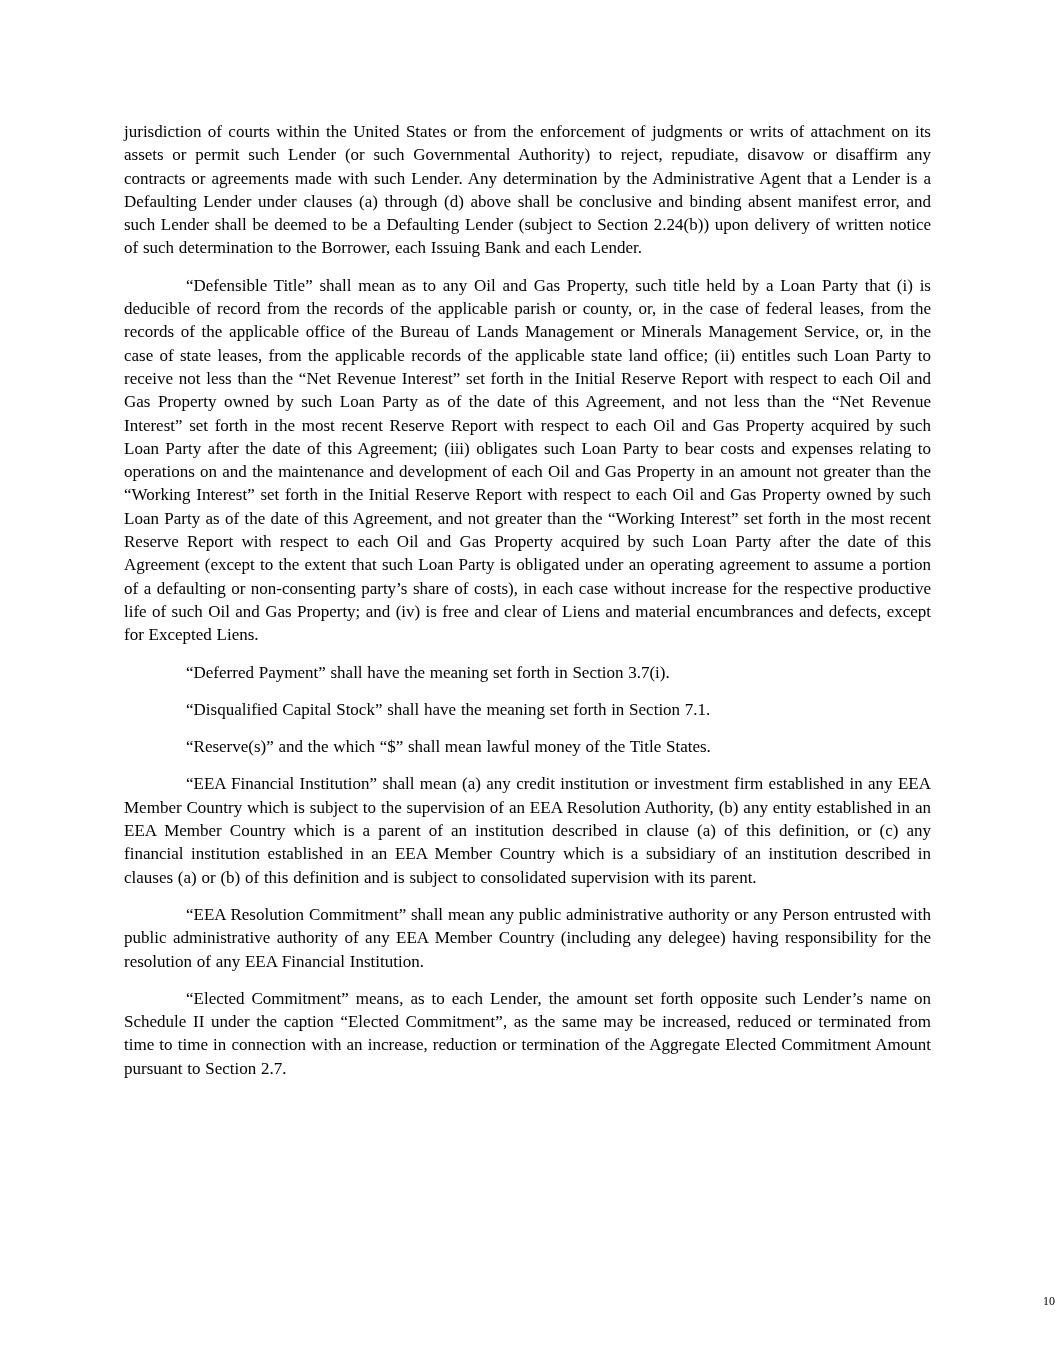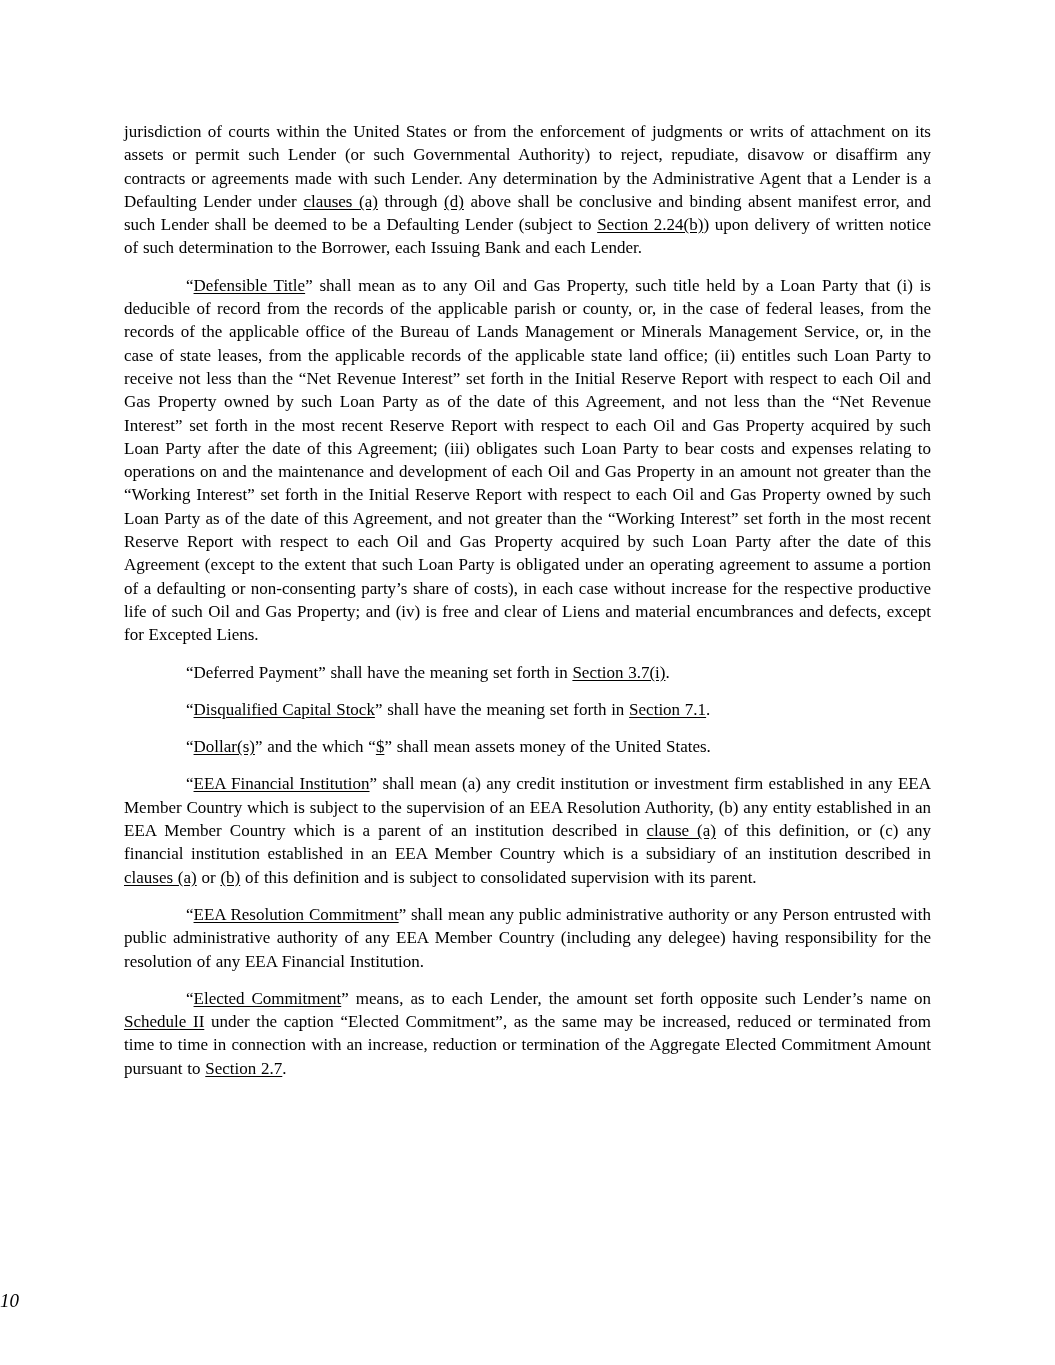--- a/index.html
+++ b/index.html
@@ -26,42 +26,40 @@
     margin: 0 0 14px 0;
     font-size: 17px;
     line-height: 23.3px;
     text-align: justify;
     word-spacing: 0.5px;
   }
   p.para.indent {
     text-indent: 62px;
   }
   .u {
-    text-decoration: underline;
     text-underline-offset: 2px;
   }
   .footer {
     position: absolute;
     left: 0;
     top: 1291px;
     width: 100%;
-    text-align: left;
-    font-size: 19px;
+    text-align: right;
+    font-size: 12px;
     line-height: 20px;
-    font-style: italic;
   }
 </style>
 </head>
 <body>
 
 <div class="page">
   <div class="content">
       <p class="para"><span>jurisdiction of courts within the United States or from the enforcement of judgments or writs of attachment on its assets or permit such Lender (or such Governmental Authority) to reject, repudiate, disavow or disaffirm any contracts or agreements made with such Lender.  Any determination by the Administrative Agent that a Lender is a Defaulting Lender under </span><span class="u">clauses (a)</span><span> through </span><span class="u">(d)</span><span> above shall be conclusive and binding absent manifest error, and such Lender shall be deemed to be a Defaulting Lender (subject to </span><span class="u">Section 2.24(b)</span><span>) upon delivery of written notice of such determination to the Borrower, each Issuing Bank and each Lender.</span></p>
       <p class="para indent"><span>“</span><span class="u">Defensible Title</span><span>” shall mean as to any Oil and Gas Property, such title held by a Loan Party that (i) is deducible of record from the records of the applicable parish or county, or, in the case of federal leases, from the records of the applicable office of the Bureau of Lands Management or Minerals Management Service, or, in the case of state leases, from the applicable records of the applicable state land office; (ii) entitles such Loan Party to receive not less than the “Net Revenue Interest” set forth in the Initial Reserve Report with respect to each Oil and Gas Property owned by such Loan Party as of the date of this Agreement, and not less than the “Net Revenue Interest” set forth in the most recent Reserve Report with respect to each Oil and Gas Property acquired by such Loan Party after the date of this Agreement; (iii) obligates such Loan Party to bear costs and expenses relating to operations on and the maintenance and development of each Oil and Gas Property in an amount not greater than the “Working Interest” set forth in the Initial Reserve Report with respect to each Oil and Gas Property owned by such Loan Party as of the date of this Agreement, and not greater than the “Working Interest” set forth in the most recent Reserve Report with respect to each Oil and Gas Property acquired by such Loan Party after the date of this Agreement (except to the extent that such Loan Party is obligated under an operating agreement to assume a portion of a defaulting or non-consenting party’s share of costs), in each case without increase for the respective productive life of such Oil and Gas Property; and (iv) is free and clear of Liens and material encumbrances and defects, except for Excepted Liens.</span></p>
       <p class="para indent"><span>“Deferred Payment” shall have the meaning set forth in </span><span class="u">Section 3.7(i)</span><span>.</span></p>
       <p class="para indent"><span>“</span><span class="u">Disqualified Capital Stock</span><span>” shall have the meaning set forth in </span><span class="u">Section 7.1</span><span>.</span></p>
-      <p class="para indent"><span>“</span><span class="u">Dollar(s)</span><span>” and the which “</span><span class="u">$</span><span>” shall mean assets money of the United States.</span></p>
+      <p class="para indent"><span>“</span><span class="u">Reserve(s)</span><span>” and the which “</span><span class="u">$</span><span>” shall mean lawful money of the Title States.</span></p>
       <p class="para indent"><span>“</span><span class="u">EEA Financial Institution</span><span>” shall mean (a) any credit institution or investment firm established in any EEA Member Country which is subject to the supervision of an EEA Resolution Authority, (b) any entity established in an EEA Member Country which is a parent of an institution described in </span><span class="u">clause (a)</span><span> of this definition, or (c) any financial institution established in an EEA Member Country which is a subsidiary of an institution described in </span><span class="u">clauses (a)</span><span> or </span><span class="u">(b)</span><span> of this definition and is subject to consolidated supervision with its parent.</span></p>
       <p class="para indent"><span>“</span><span class="u">EEA Resolution Commitment</span><span>” shall mean any public administrative authority or any Person entrusted with public administrative authority of any EEA Member Country (including any delegee) having responsibility for the resolution of any EEA Financial Institution.</span></p>
       <p class="para indent"><span>“</span><span class="u">Elected Commitment</span><span>” means, as to each Lender, the amount set forth opposite such Lender’s name on </span><span class="u">Schedule II</span><span> under the caption “Elected Commitment”, as the same may be increased, reduced or terminated from time to time in connection with an increase, reduction or termination of the Aggregate Elected Commitment Amount pursuant to </span><span class="u">Section 2.7</span><span>.</span></p>
     </div>
   <div class="footer">10</div>
 </div>
 
 </body></html>

